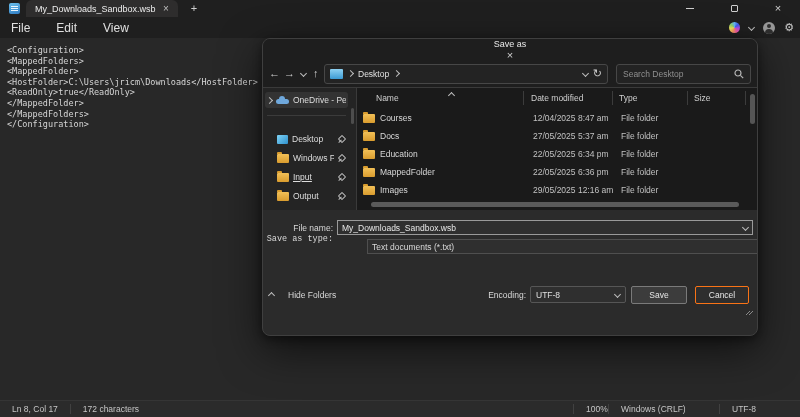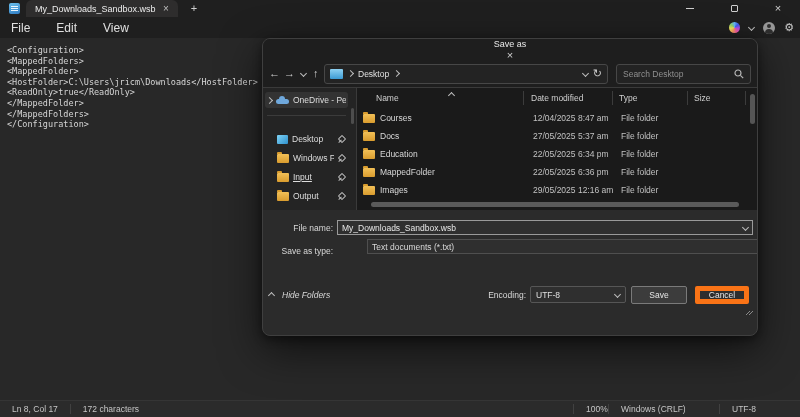--- a/index.html
+++ b/index.html
@@ -126,29 +126,29 @@
   .dlg-bottom { position:relative; height:108px; background:#2b2b2b; }
   .fld-label { position:absolute; font-size:8.5px; color:#d9d9d9; text-align:right; width:70px; left:0; }
   .fld { position:absolute; left:74px; width:416px; height:15px; display:flex; align-items:center;
     font-size:8.5px; color:#e8e8e8; background:#2f2f2f; padding:0 4px; }
   .fld .spring { flex:1; }
   .fld.focused { border:1px solid #9a9a9a; }
   .fld.combo { border:1px solid #4f4f4f; color:#d9d9d9; }
   .fld input { flex:1; background:transparent; border:none; outline:none; color:#e8e8e8;
     font-size:8.5px; font-family:"Liberation Sans",sans-serif; }
   .hide-folders { position:absolute; left:6px; top:76px; height:18px; display:flex; align-items:center;
-    gap:8px; font-size:8.5px; color:#d9d9d9;font-style:italic; }
+    gap:14px; font-size:8.5px; color:#d9d9d9; }
   .enc-label { position:absolute; left:193px; top:80px; width:70px; text-align:right; font-size:8.5px; color:#d9d9d9; }
   .enc-select { position:absolute; left:267px; top:76px; width:96px; height:17px; background:#2f2f2f;
     border:1px solid #565656; border-radius:2px; display:flex; align-items:center; padding:0 5px;
     font-size:8.5px; color:#e0e0e0; }
   .btn { position:absolute; top:76px; height:18px; border-radius:2px; font-size:8.5px;
     display:flex; align-items:center; justify-content:center; color:#e6e6e6; }
   .btn.save { left:368px; width:56px; background:#3c3c3c; border:1px solid #7a7a7a; }
-  .btn.cancel { left:432px; width:54px; background:#2e2e2e; border:5px solid #f97316; }
+  .btn.cancel { left:432px; width:54px; background:#2e2e2e; border:1px solid #f97316; }
   .grip { position:absolute; right:4px; bottom:3px; width:7px; height:7px;
     background:linear-gradient(135deg,transparent 0 50%,#8a8a8a 50% 57%,transparent 57% 71%,#8a8a8a 71% 78%,transparent 78%); }
 </style>
 </head>
 <body>
 
 <div id="stage">
 
   <div id="titlebar">
     <div class="app-icon"></div>
@@ -321,21 +321,21 @@
       </div>
     </div>
 
     <div class="dlg-bottom">
       <span class="fld-label" style="top:13px;">File name:</span>
       <div class="fld focused" style="top:10px;">
         <input value="My_Downloads_Sandbox.wsb" style="">
         <span class="chev"></span>
       </div>
 
-      <span class="fld-label" style="top:36px;">Save as type:</span>
+      <span class="fld-label" style="top:24px;font-family:Liberation Mono, monospace;">Save as type:</span>
       <div class="fld combo" style="top:29px;margin-left:30px;">
         <span>Text documents (*.txt)</span>
         <span class="spring"></span>
         <span class="chev"></span>
       </div>
 
       <div class="hide-folders">
         <span class="chev up"></span>
         <span>Hide Folders</span>
       </div>

